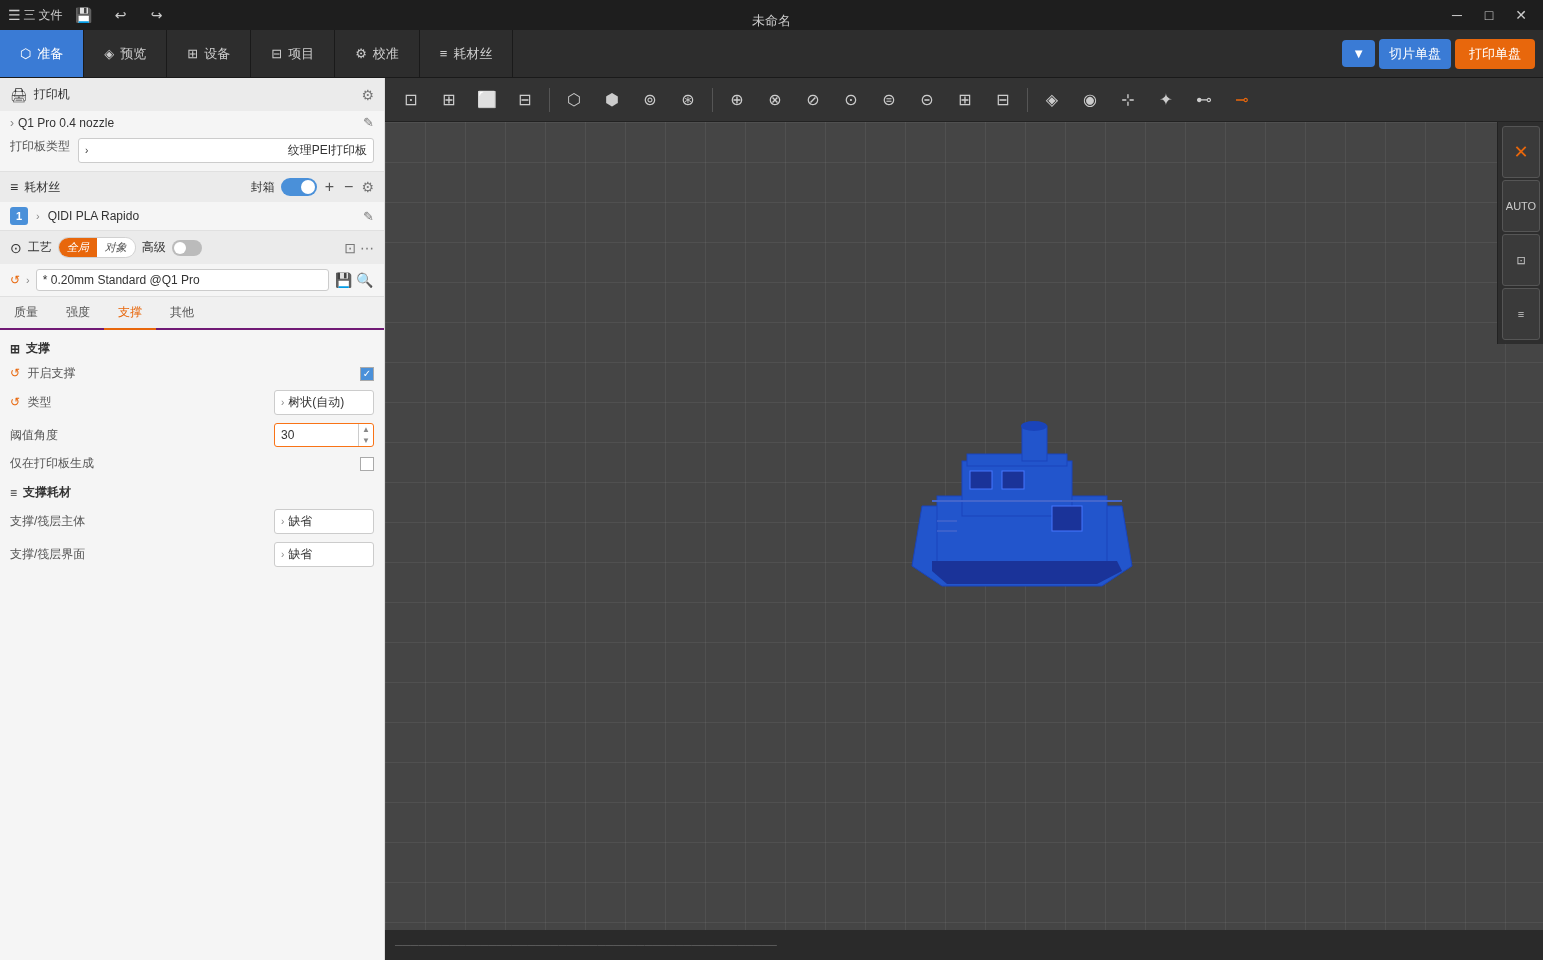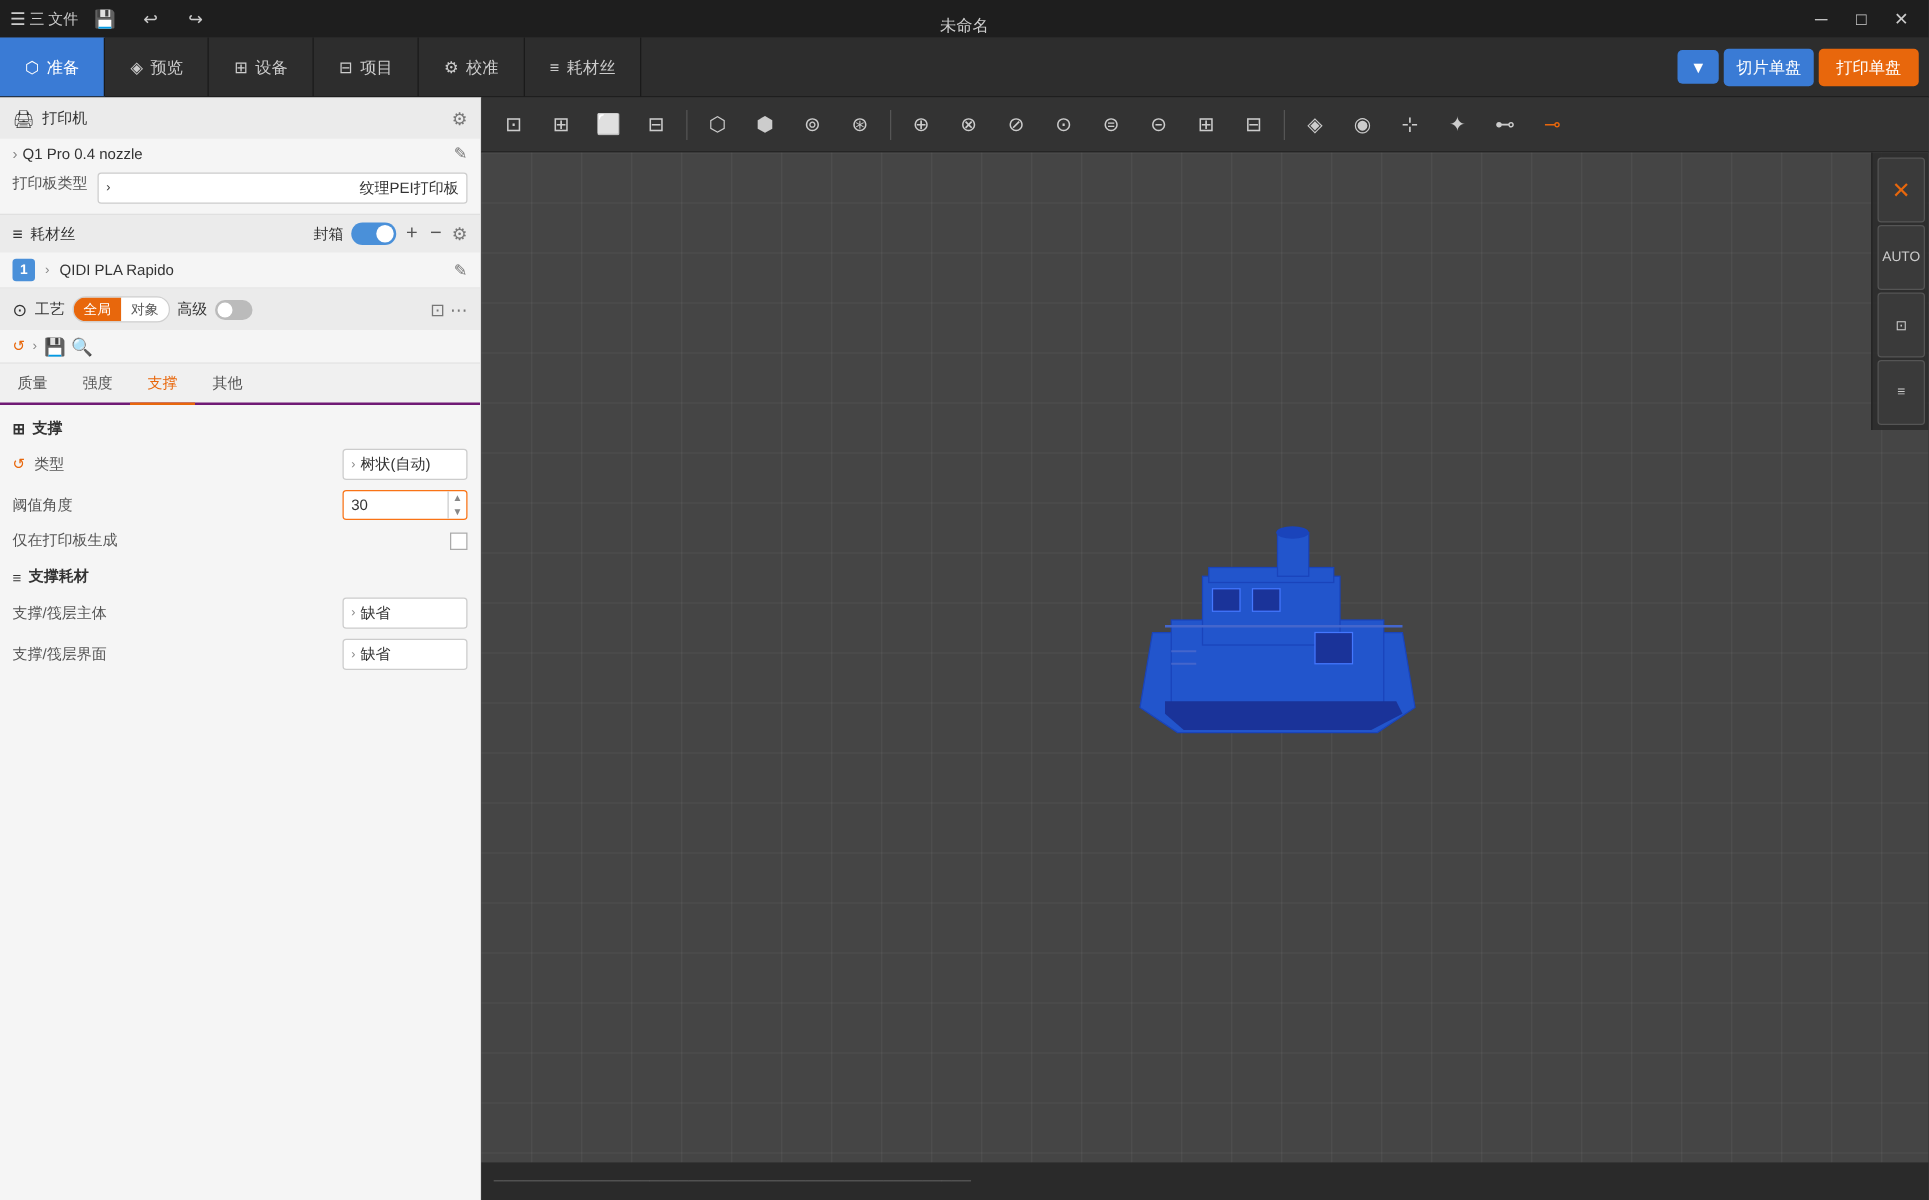--- a/index.html
+++ b/index.html
@@ -272,20 +272,21 @@
     .process-left {
       display: flex;
       align-items: center;
       gap: 6px;
     }
     .toggle-group {
       display: flex;
       border-radius: 12px;
       overflow: hidden;
       border: 1px solid #d0d0d0;
+      font-style: italic;
     }
     .toggle-option {
       padding: 2px 8px;
       font-size: 11px;
       cursor: pointer;
       background: white;
       color: #555;
     }
     .toggle-option.active {
       background: #e8670c;
@@ -678,20 +679,23 @@
           <div class="toggle-small"></div>
         </div>
         <div class="process-right">
           <span style="color:#777; cursor:pointer; font-size:14px;">⊡</span>
           <span style="color:#777; cursor:pointer; font-size:14px;">⋯</span>
         </div>
       </div>
       <div class="process-name-row">
         <span style="color:#e8670c; cursor:pointer;">↺</span>
         <span style="color:#888; font-size:11px;">›</span>
+        <div class="process-name-input">
+          <span>* 0.20mm Standard @Q1 Pro</span>
+        </div>
         <div class="process-icons">
           <span class="process-icon-btn">💾</span>
           <span class="process-icon-btn">🔍</span>
         </div>
       </div>
     </div>
 
     <div class="tabs-row">
       <div class="tab">质量</div>
       <div class="tab">强度</div>
@@ -699,20 +703,29 @@
       <div class="tab">其他</div>
     </div>
 
     <div class="settings-content">
 
       <div class="settings-group-title">
         <span>⊞</span>
         <span>支撑</span>
       </div>
 
+      <div class="settings-row">
+        <div class="settings-label">
+          <span style="color:#e8670c; cursor:pointer; margin-right:4px;">↺</span>
+          <span>开启支撑</span>
+        </div>
+        <div class="checkbox">
+          <span class="checkmark">✓</span>
+        </div>
+      </div>
 
       <div class="settings-row">
         <div class="settings-label">
           <span style="color:#e8670c; cursor:pointer; margin-right:4px;">↺</span>
           <span>类型</span>
         </div>
         <div class="dropdown-select">
           <span style="font-size:10px; color:#888;">›</span>
           <span>树状(自动)</span>
         </div>

